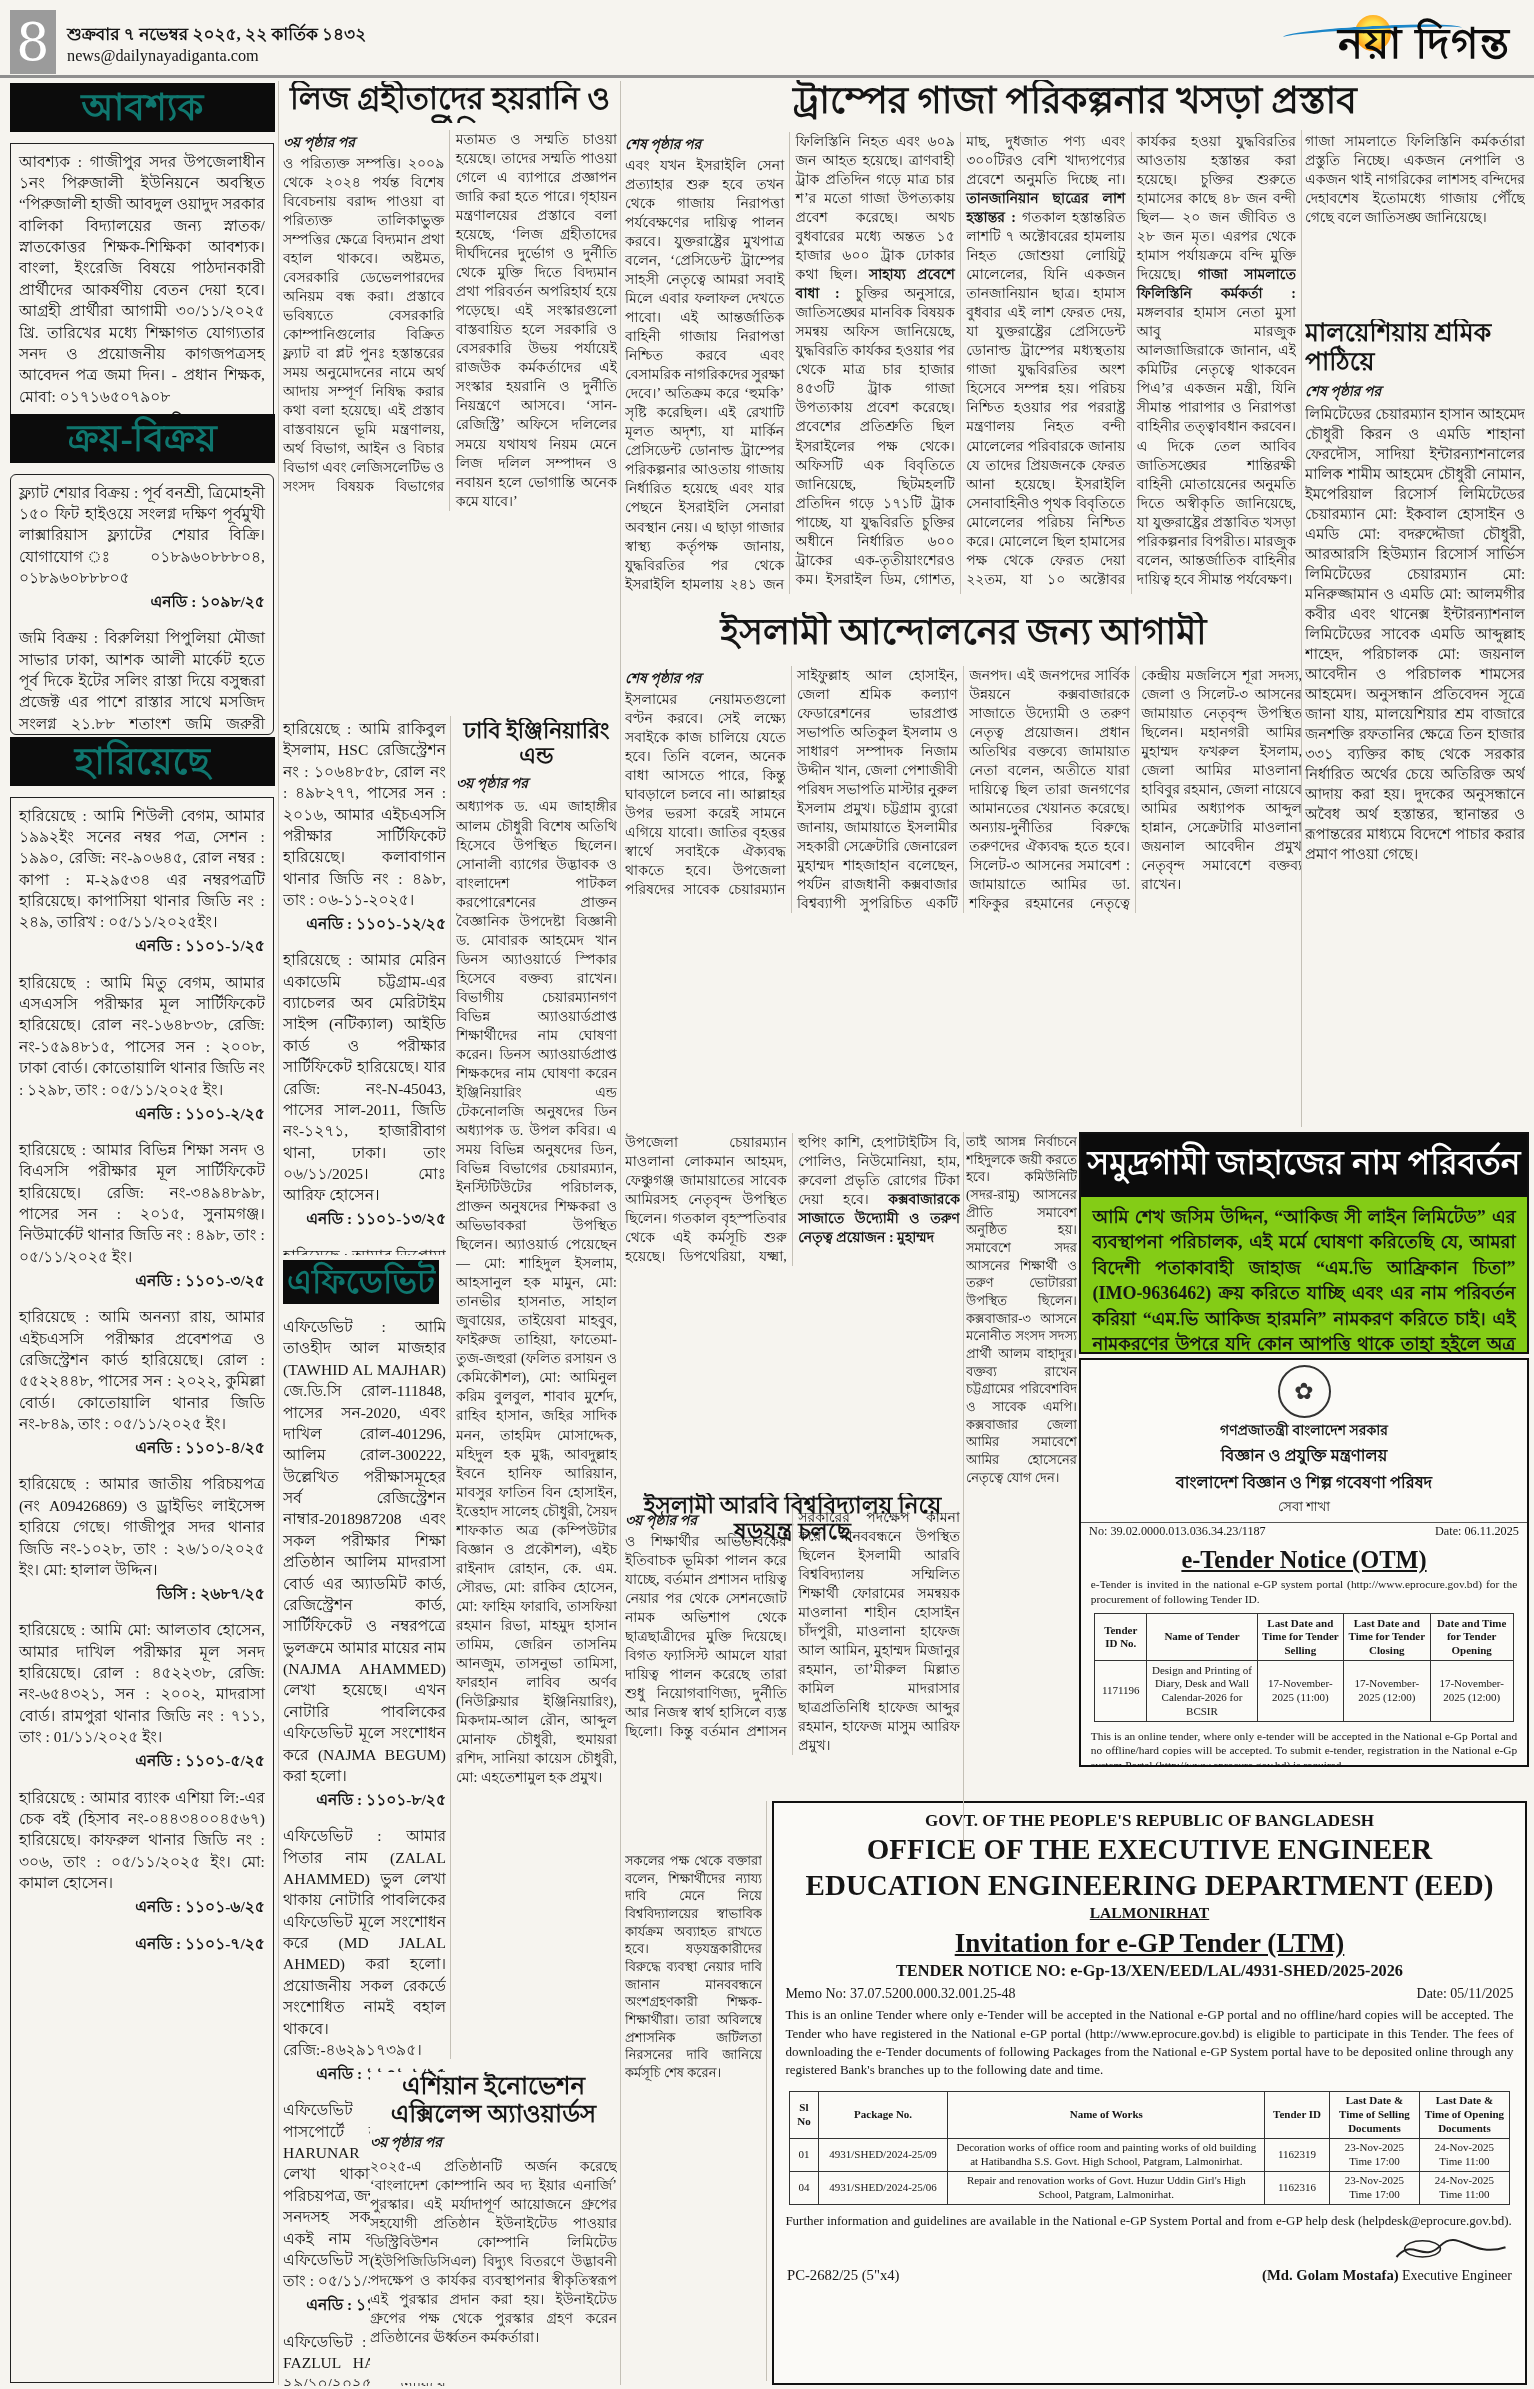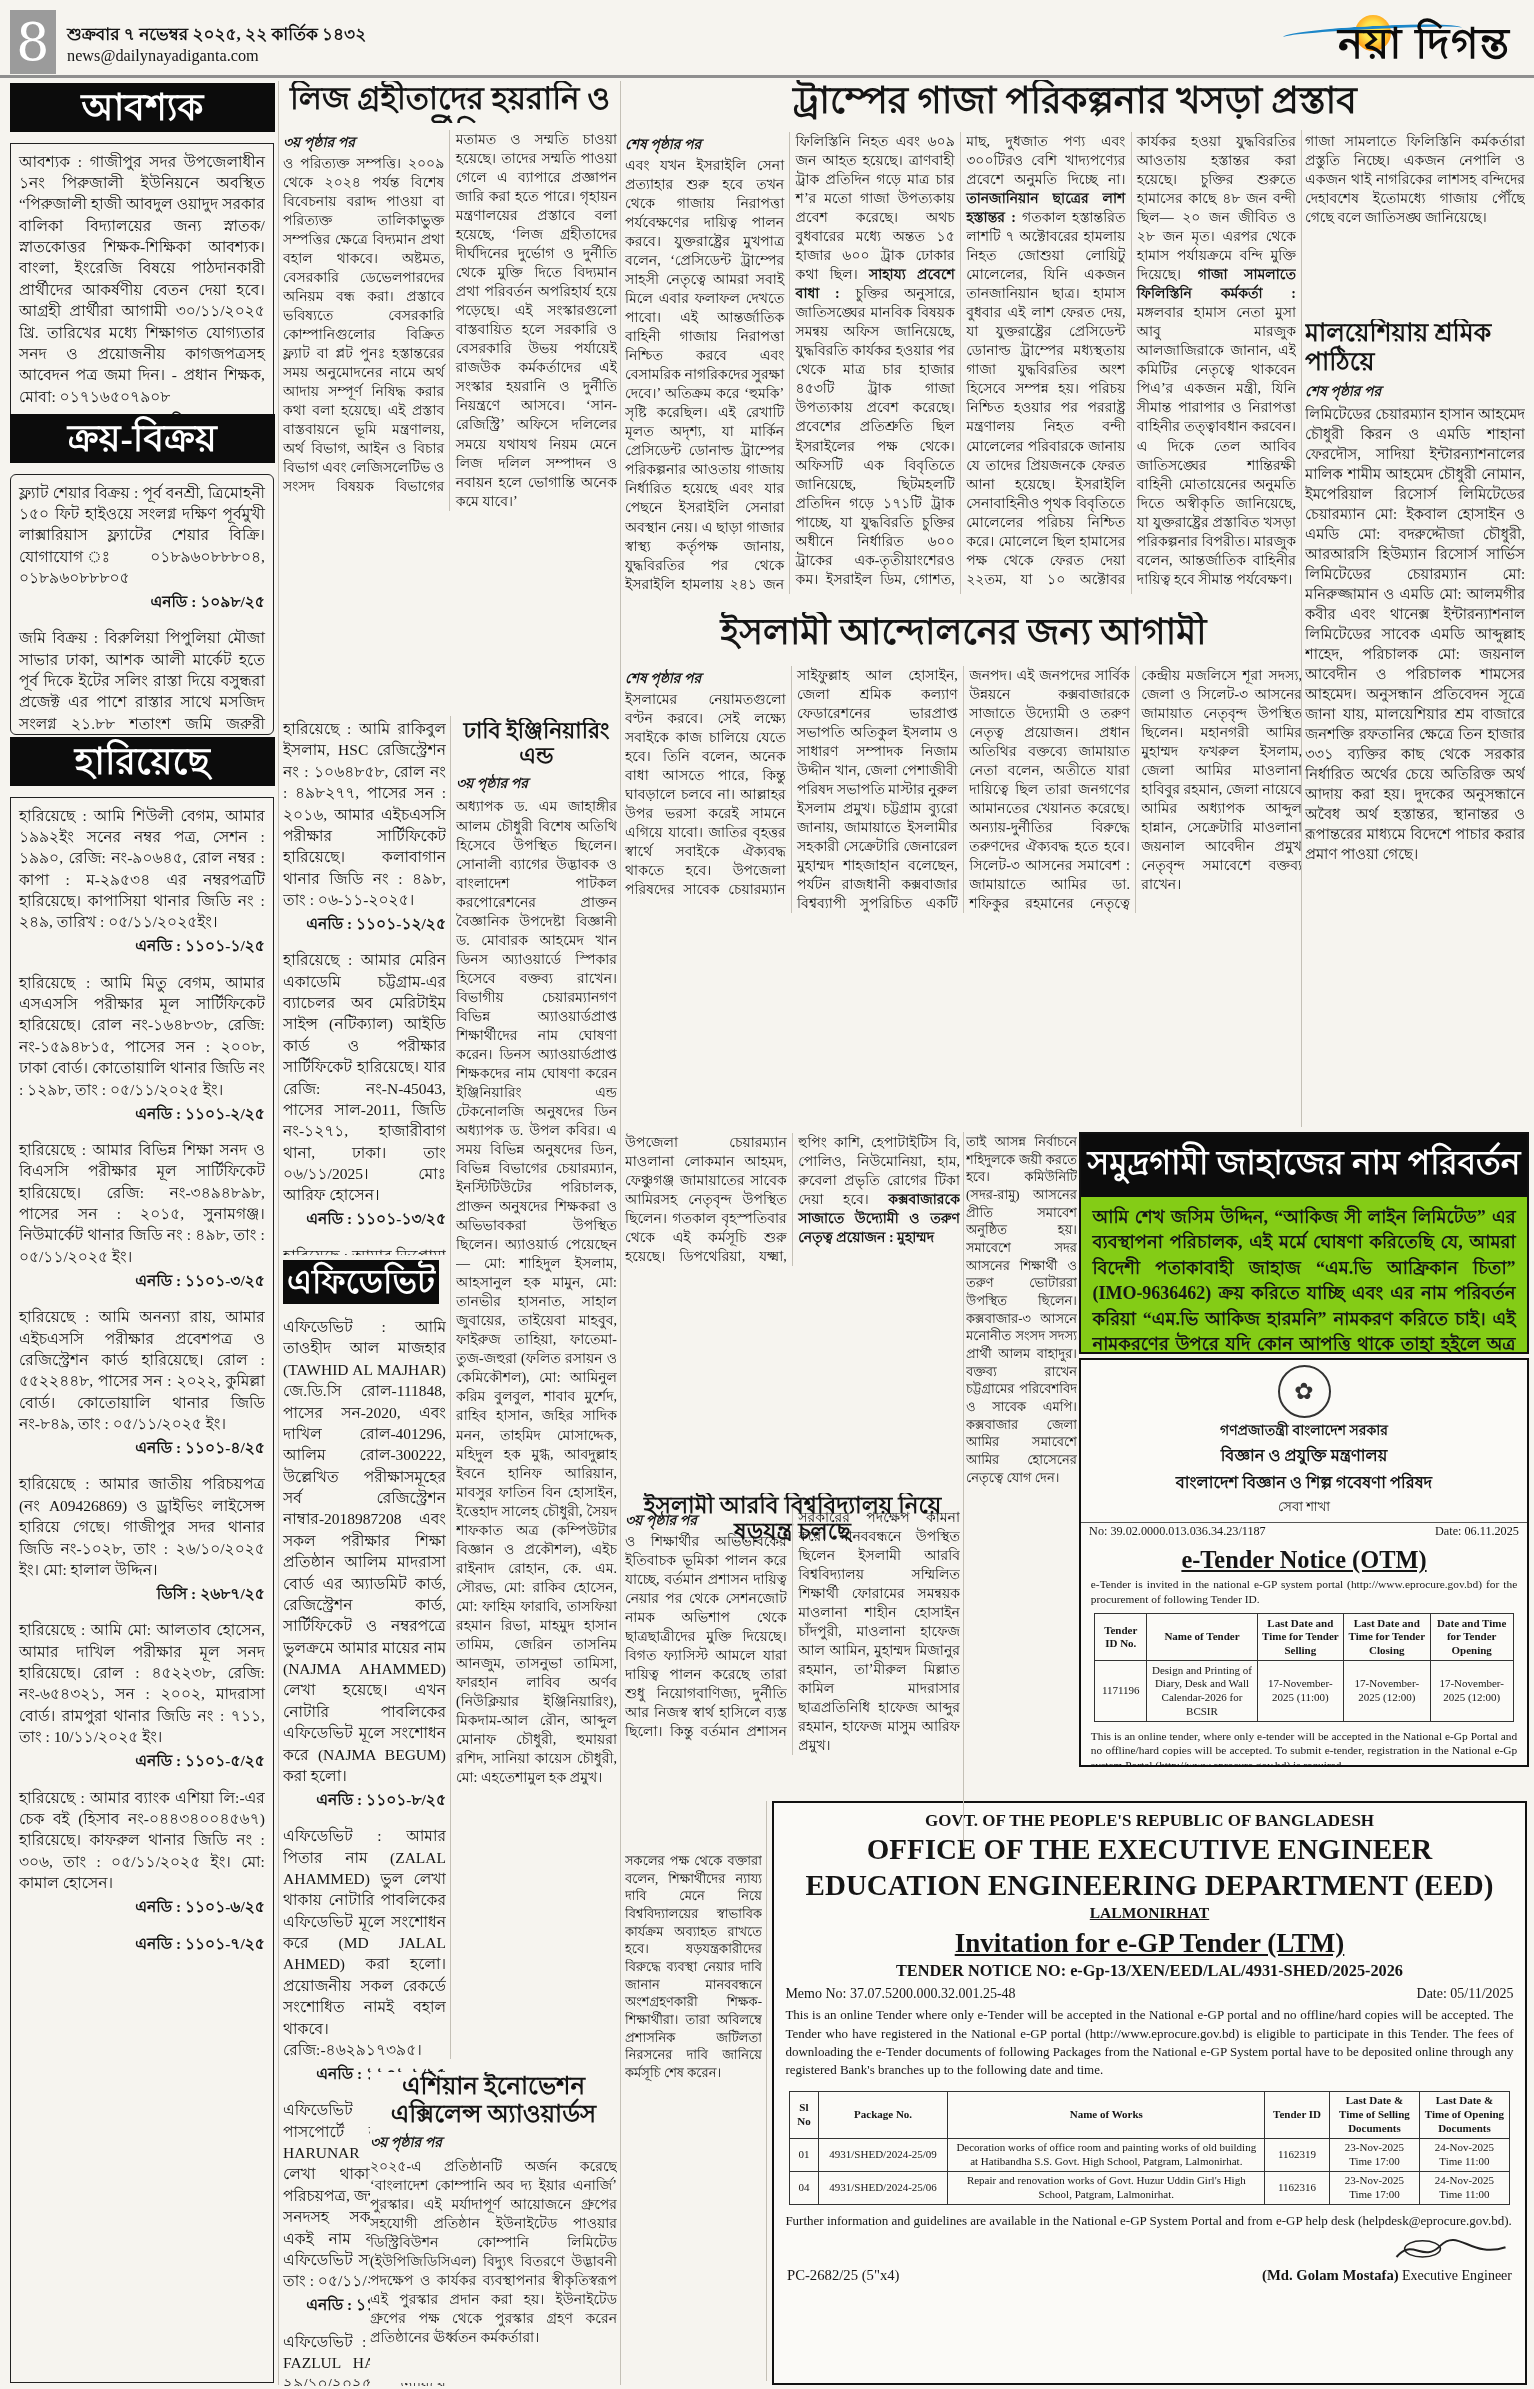--- a/index.html
+++ b/index.html
@@ -11,21 +11,21 @@
   .dateline{position:absolute;left:67px;top:21px;font-size:17px;font-weight:bold;}
   .email{position:absolute;left:67px;top:46px;font-size:16.3px;font-weight:normal;}
   .logo{position:absolute;right:24.4px;top:11.4px;height:57px;}
   .logo-sun{position:absolute;right:120px;top:3.3px;width:36px;height:36px;border-radius:50%;
     background:radial-gradient(circle at 50% 45%,#ffe34d 0 35%,#ffa018 70%,#f07000 100%);}
   .logo-wave{position:absolute;right:49px;top:14.7px;width:179px;height:9.8px;border-radius:50%;
     border-top:3.3px solid #1c86c8;transform:rotate(-3deg);}
   .logo-text{position:relative;font-size:42px;font-weight:bold;color:#0c0c0c;letter-spacing:1.6px;}
   .head-rule{position:absolute;left:0;top:75px;width:1535px;height:3.3px;background:#8f8f8f;}
   
-  .sec-head{background:#0c0c0c;color:#ffffff;text-align:center;font-weight:bold;font-size:37px;
+  .sec-head{background:#0c0c0c;color:#0f766e;text-align:center;font-weight:bold;font-size:37px;
     line-height:1.25;padding:1.6px 0;}
   .adbox{border:1.6px solid #222;padding:6.5px 8.1px;background:#f6f4ef;overflow:hidden;}
   .ad{margin-bottom:11.4px;}
   .ad-t{font-size:15.5px;line-height:1.38;text-align:justify;}
   .ad-r{font-size:15.5px;text-align:right;font-weight:bold;margin-top:1.6px;}
   .abs{position:absolute;overflow:hidden;}
   .hl{font-weight:bold;text-align:center;line-height:1.15;}
   .cont{font-weight:bold;font-style:italic;font-size:14px;margin:3.3px 0 1.6px 0;}
   .body-t{font-size:14px;line-height:1.36;text-align:justify;}
   .cols2{column-count:2;column-gap:11.4px;column-rule:0.8px solid #c4c0b6;}
@@ -122,21 +122,21 @@
       </div>
     <div class="ad">
         <div class="ad-t">হারিয়েছে : আমি অনন্যা রায়, আমার এইচএসসি পরীক্ষার প্রবেশপত্র ও রেজিস্ট্রেশন কার্ড হারিয়েছে। রোল : ৫৫২২৪৪৮, পাসের সন : ২০২২, কুমিল্লা বোর্ড। কোতোয়ালি থানার জিডি নং-৮৪৯, তাং : ০৫/১১/২০২৫ ইং।</div>
         <div class="ad-r">এনডি : ১১০১-৪/২৫</div>
       </div>
     <div class="ad">
         <div class="ad-t">হারিয়েছে : আমার জাতীয় পরিচয়পত্র (নং A09426869) ও ড্রাইভিং লাইসেন্স হারিয়ে গেছে। গাজীপুর সদর থানার জিডি নং-১০২৮, তাং : ২৬/১০/২০২৫ ইং। মো: হালাল উদ্দিন।</div>
         <div class="ad-r">ডিসি : ২৬৮৭/২৫</div>
       </div>
     <div class="ad">
-        <div class="ad-t">হারিয়েছে : আমি মো: আলতাব হোসেন, আমার দাখিল পরীক্ষার মূল সনদ হারিয়েছে। রোল : ৪৫২২৩৮, রেজি: নং-৬৫৪৩২১, সন : ২০০২, মাদরাসা বোর্ড। রামপুরা থানার জিডি নং : ৭১১, তাং : 10/১১/২০২৫ ইং।</div>
+        <div class="ad-t">হারিয়েছে : আমি মো: আলতাব হোসেন, আমার দাখিল পরীক্ষার মূল সনদ হারিয়েছে। রোল : ৪৫২২৩৮, রেজি: নং-৬৫৪৩২১, সন : ২০০২, মাদরাসা বোর্ড। রামপুরা থানার জিডি নং : ৭১১, তাং : 01/১১/২০২৫ ইং।</div>
         <div class="ad-r">এনডি : ১১০১-৫/২৫</div>
       </div>
     <div class="ad">
         <div class="ad-t">হারিয়েছে : আমার ব্যাংক এশিয়া লি:-এর চেক বই (হিসাব নং-০৪৪৩৪০০৪৫৬৭) হারিয়েছে। কাফরুল থানার জিডি নং : ৩০৬, তাং : ০৫/১১/২০২৫ ইং। মো: কামাল হোসেন।</div>
         <div class="ad-r">এনডি : ১১০১-৬/২৫</div>
       </div>
     <div class="ad">
         <div class="ad-r">এনডি : ১১০১-৭/২৫</div>
       </div>
   </div>

